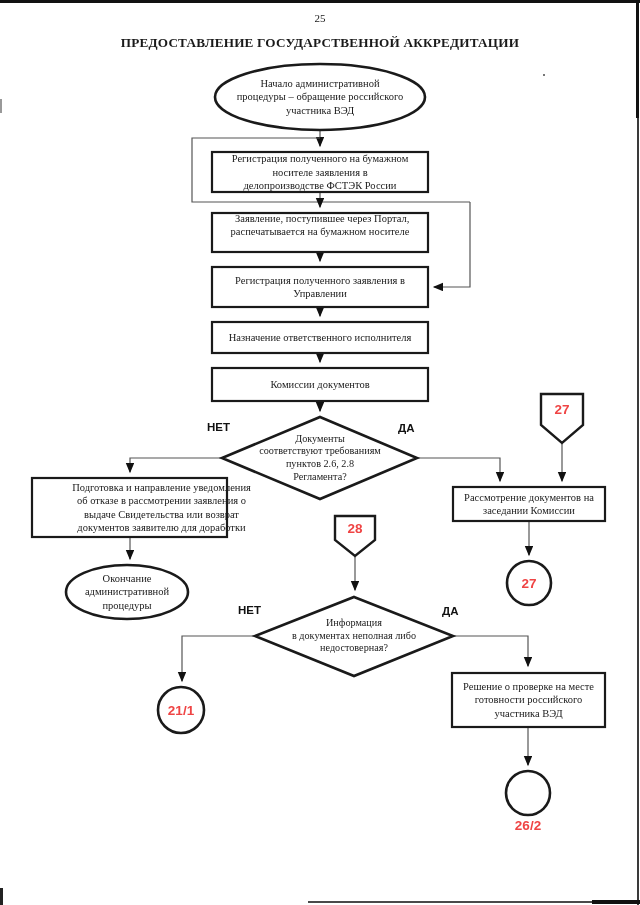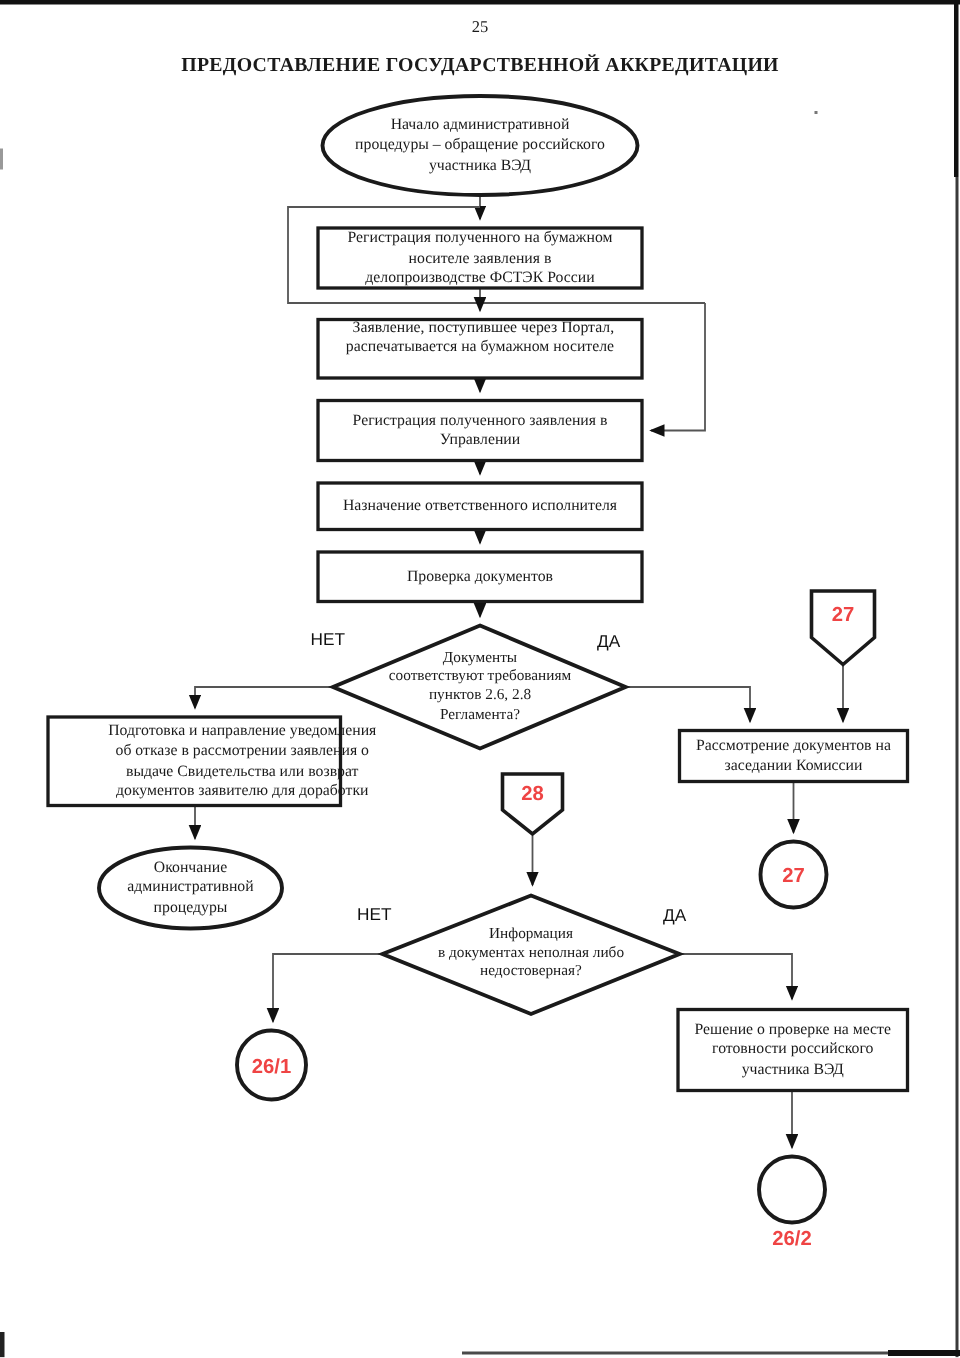--- a/index.html
+++ b/index.html
@@ -3,21 +3,21 @@
 <meta charset="utf-8">
 <style>
   html,body{margin:0;padding:0;background:#fff;}
   .page{position:relative;width:640px;height:905px;background:#fff;overflow:hidden;
         font-family:"Liberation Serif",serif;color:#1a1a1a;}
   .txt{position:absolute;display:flex;align-items:center;justify-content:center;
        text-align:center;white-space:pre-line;font-size:10.5px;line-height:1.24;color:#1a1a1a;}
   .pageno{position:absolute;top:12px;left:0;width:640px;text-align:center;font-size:11px;}
   .title{position:absolute;top:35px;left:0;width:640px;text-align:center;
          font-weight:bold;font-size:13.2px;letter-spacing:.2px;}
-  .lbl{position:absolute;font-family:"Liberation Sans",sans-serif;font-weight:normal;
+  .lbl{position:absolute;font-family:"Liberation Sans",sans-serif;font-weight:bold;
        font-size:11.5px;color:#111;}
   .num{position:absolute;display:flex;align-items:center;justify-content:center;
        font-family:"Liberation Sans",sans-serif;font-weight:bold;font-size:13.5px;color:#ef4444;}
   svg.layer{position:absolute;left:0;top:0;}
   .artifact{position:absolute;}
 </style>
 </head>
 <body>
 
 <div class="page">
@@ -87,21 +87,21 @@
 процедуры – обращение российского
 участника ВЭД</div>
   <div class="txt" style="left:215px;top:154px;width:210px;height:36px;">Регистрация полученного на бумажном
 носителе заявления в
 делопроизводстве ФСТЭК России</div>
   <div class="txt" style="left:215px;top:215px;width:210px;height:20px;text-align:right;">Заявление, поступившее через Портал,
 распечатывается на бумажном носителе</div>
   <div class="txt" style="left:215px;top:269px;width:210px;height:36px;border-radius:17px;">Регистрация полученного заявления в
 Управлении</div>
   <div class="txt" style="left:215px;top:324px;width:210px;height:27px;">Назначение ответственного исполнителя</div>
-  <div class="txt" style="left:215px;top:370px;width:210px;height:29px;">Проверка документов</div>
+  <div class="txt" style="left:215px;top:370px;width:210px;height:29px;">Комиссии документов</div>
   <div class="txt" style="left:230px;top:424px;width:180px;height:68px;font-size:10.2px;">Документы
 соответствуют требованиям
 пунктов 2.6, 2.8
 Регламента?</div>
   <div class="txt" style="left:455px;top:489px;width:148px;height:30px;">Рассмотрение документов на
 заседании Комиссии</div>
   <div class="txt" style="left:34px;top:480px;width:191px;height:55px;padding-left:32px;">Подготовка и направление уведомления
 об отказе в рассмотрении заявления о
 выдаче Свидетельства или возврат
 документов заявителю для доработки</div>
@@ -116,16 +116,16 @@
 участника ВЭД</div>
 
   <div class="lbl" style="left:207px;top:421px;">НЕТ</div>
   <div class="lbl" style="left:398px;top:422px;">ДА</div>
   <div class="lbl" style="left:238px;top:604px;">НЕТ</div>
   <div class="lbl" style="left:442px;top:605px;">ДА</div>
 
   <div class="num" style="left:541px;top:396px;width:42px;height:27px;">27</div>
   <div class="num" style="left:335px;top:517px;width:40px;height:22px;">28</div>
   <div class="num" style="left:507px;top:561px;width:44px;height:44px;">27</div>
-  <div class="num" style="left:158px;top:687px;width:46px;height:46px;">26/1</div>
+  <div class="num" style="left:158px;top:687px;width:46px;height:46px;">21/1</div>
   <div class="num" style="left:506px;top:803px;width:44px;height:44px;">26/2</div>
 
 </div>
 
 </body></html>

